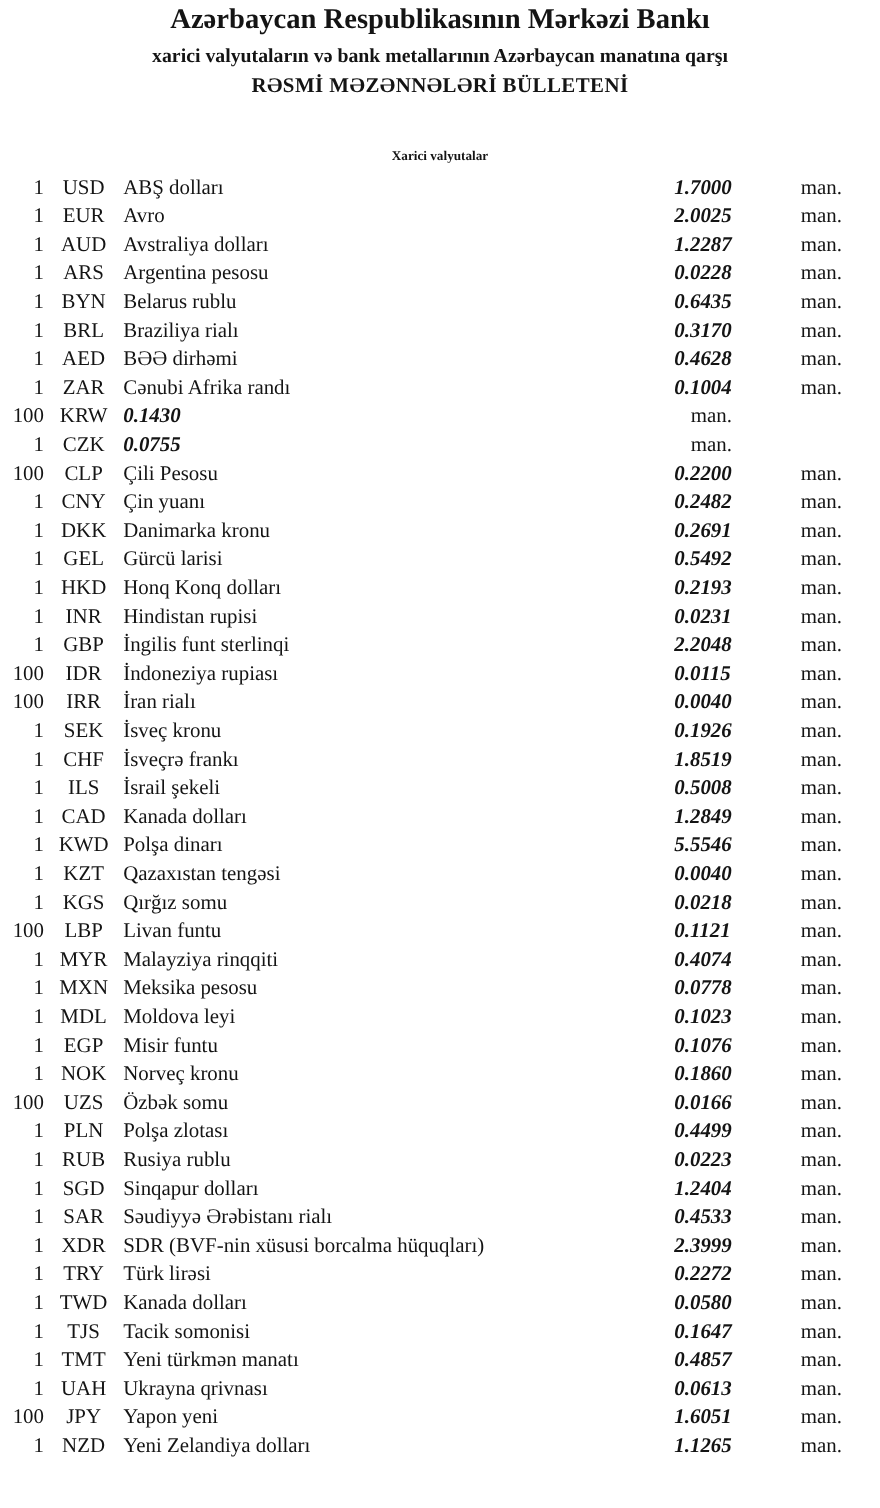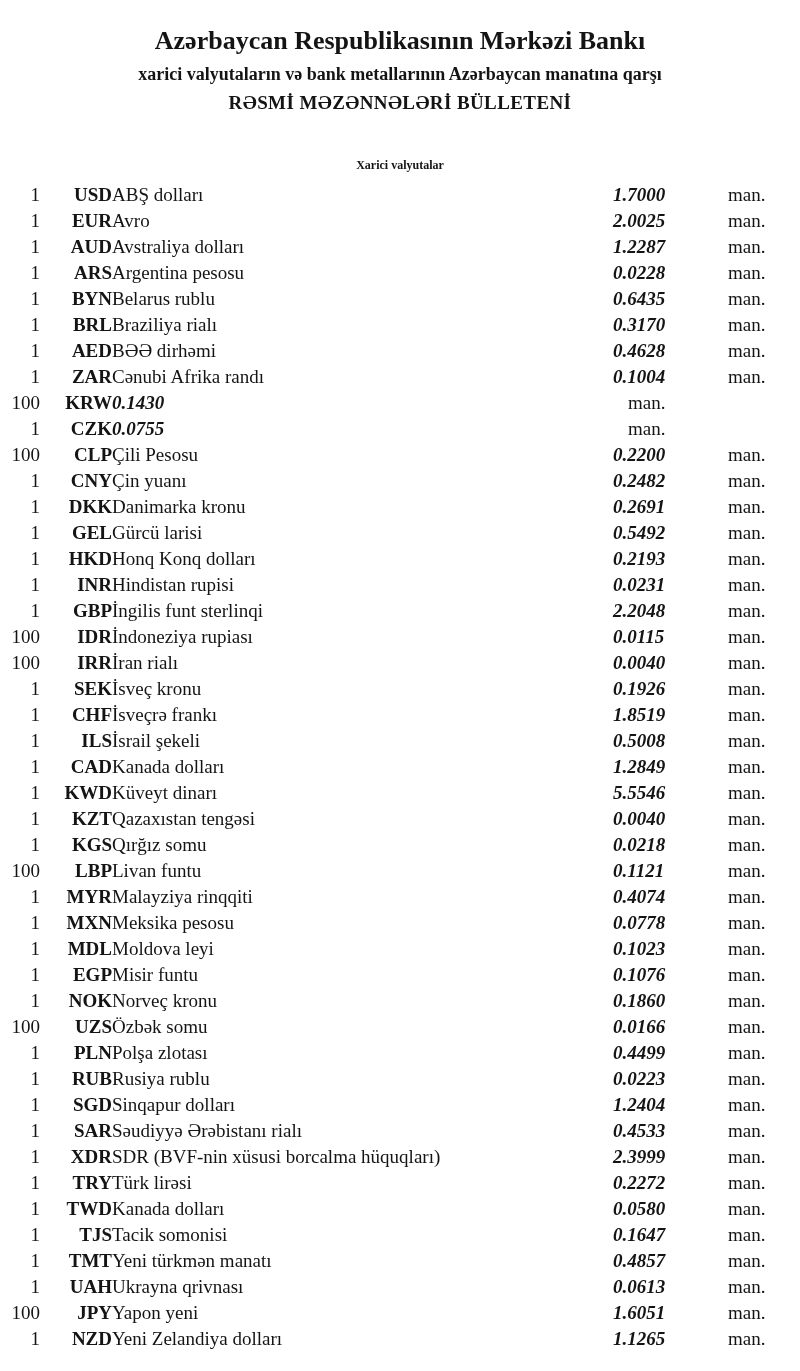--- a/index.html
+++ b/index.html
@@ -12,21 +12,21 @@
     width: 800px;
     height: 1371px;
     background: #ffffff;
     color: #141414;
     font-family: "Liberation Serif", "DejaVu Serif", serif;
     overflow: hidden;
     box-sizing: border-box;
   }
   header {
     text-align: center;
-    padding-top: 24px;
+    padding-top: 0;
   }
   .title {
     font-size: 26px;
     font-weight: bold;
     line-height: 34px;
   }
   .date-line {
     font-size: 18px;
     font-weight: bold;
     line-height: 24px;
@@ -61,23 +61,22 @@
     align-items: baseline;
     height: 26px;
     line-height: 26px;
     font-size: 19px;
   }
   .qty {
     text-align: right;
     white-space: nowrap;
   }
   .code {
-    text-align: right;
+    text-align: center;
     white-space: nowrap;
-    font-weight: bold;
   }
   .name {
     text-align: left;
     white-space: nowrap;
     overflow: hidden;
   }
   .rate {
     text-align: left;
     font-weight: bold;
     font-style: italic;
@@ -280,21 +279,21 @@
     <span class="qty">1</span>
     <span class="code">CAD</span>
     <span class="name">Kanada dolları</span>
     <span class="rate">1.2849</span>
     <span class="unit">man.</span>
   </div>
 
   <div class="row">
     <span class="qty">1</span>
     <span class="code">KWD</span>
-    <span class="name">Küveyt dinarı</span>
+    <span class="name">Polşa dinarı</span>
     <span class="rate">5.5546</span>
     <span class="unit">man.</span>
   </div>
 
   <div class="row">
     <span class="qty">1</span>
     <span class="code">KZT</span>
     <span class="name">Qazaxıstan tengəsi</span>
     <span class="rate">0.0040</span>
     <span class="unit">man.</span>

